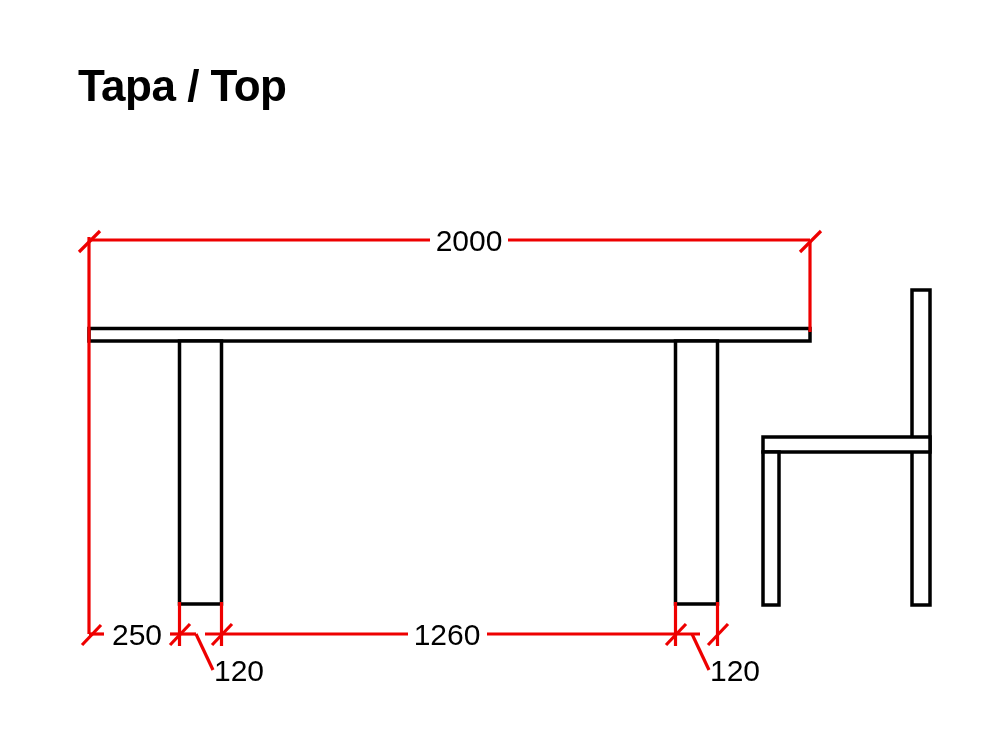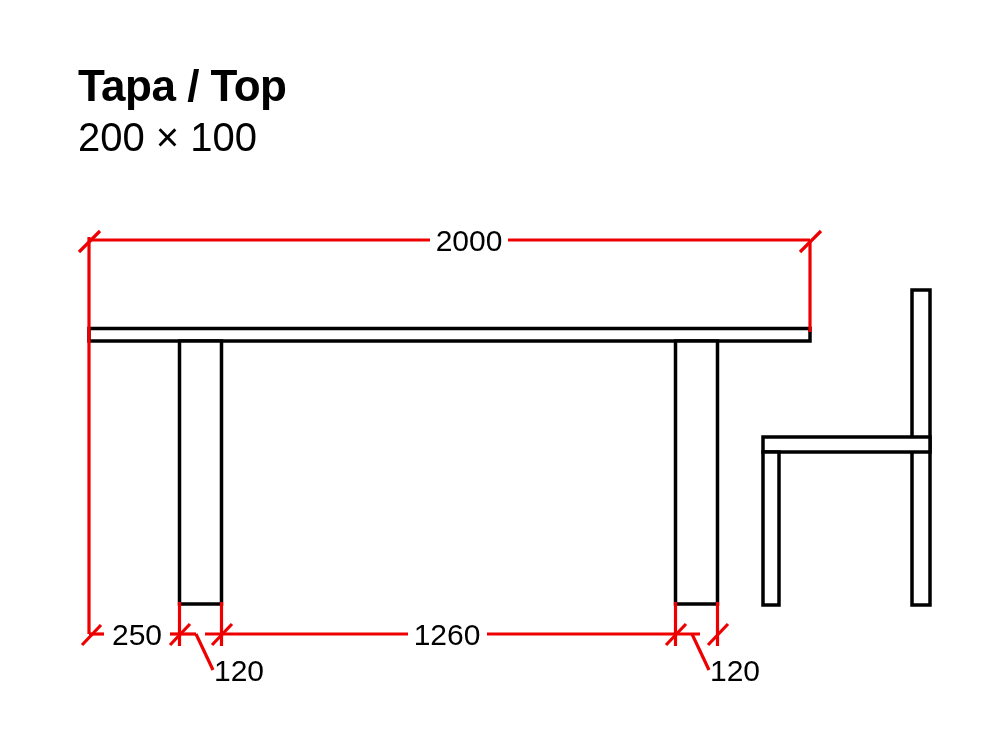--- a/index.html
+++ b/index.html
@@ -61,21 +61,20 @@
     fill: #000000;
   }
 </style>
 </head>
 <body>
 
 <div id="drawing-root">
 
   <div class="title-block">
     <div class="title-main">Tapa / Top</div>
-    <div class="title-sub">200 × 100</div>
   </div>
 
   <svg class="drawing" viewBox="0 0 1000 750">
 
     <g>
 
       <rect class="furn-fill" x="89" y="328.5" width="721" height="12.5" stroke="#000000" stroke-width="3.5"></rect>
 
       <rect class="furn-fill" x="179.5" y="341" width="42" height="263" stroke="#000000" stroke-width="3.5"></rect>
 

